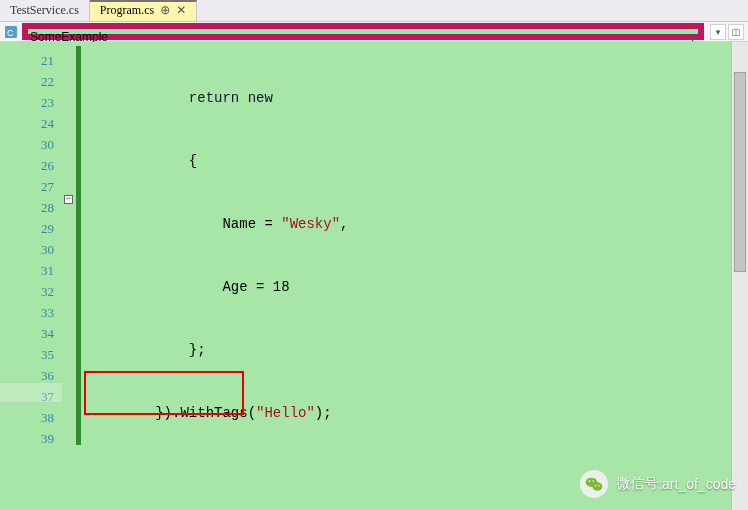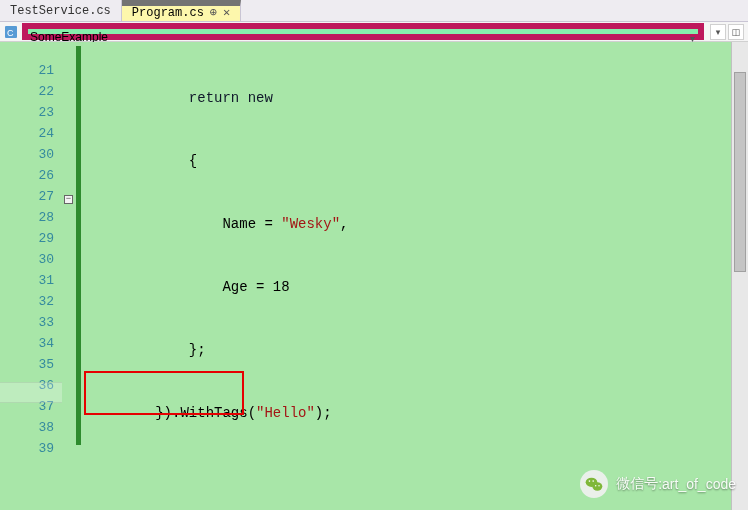--- a/index.html
+++ b/index.html
@@ -10,35 +10,35 @@
     font-size: 13px;
     background: #fff;
     overflow: hidden;
     position: relative;
   }
   .tabs {
     display: flex;
     background: #eeecf1;
     border-bottom: 1px solid #c9c5d4;
     height: 22px;
-    font-family: Liberation Mono, monospace;
+    font-family: Liberation Serif, serif;
     font-size: 12px;
   }
   .tab {
     padding: 3px 10px 3px 10px;
     border-right: 1px solid #c9c5d4;
     cursor: pointer;
     display: flex;
     align-items: center;
   }
   .tab.inactive { background: #eeecf1; color: #333; }
   .tab.active {
     background: #fdf7ac;
     color: #000;
-    border-top: 6px solid #737373;
+    border-top: 2px solid #737373;
     padding-top: 1px;
   }
   .tab .pin, .tab .close { margin-left: 6px; color: #555; }
   .nav-bar {
     display: flex;
     align-items: center;
     background: #f5f5f5;
     border-bottom: 1px solid #d0d0d0;
     height: 20px;
     padding: 0 4px;
@@ -91,22 +91,23 @@
     position: relative;
   }
   .gutter {
     width: 62px;
     background: #a8e6a8;
     text-align: right;
     padding-right: 8px;
     color: #358a9e;
     font-size: 13px;
     line-height: 21px;
-    padding-top: 18px;
+    padding-top: 8px;
     flex-shrink: 0;
+    font-family: Liberation Serif, serif;
   }
   .gutter .ln { height: 21px; }
   .markers {
     width: 22px;
     background: #a8e6a8;
     position: relative;
     flex-shrink: 0;
   }
   .markers .green-bar {
     position: absolute;

